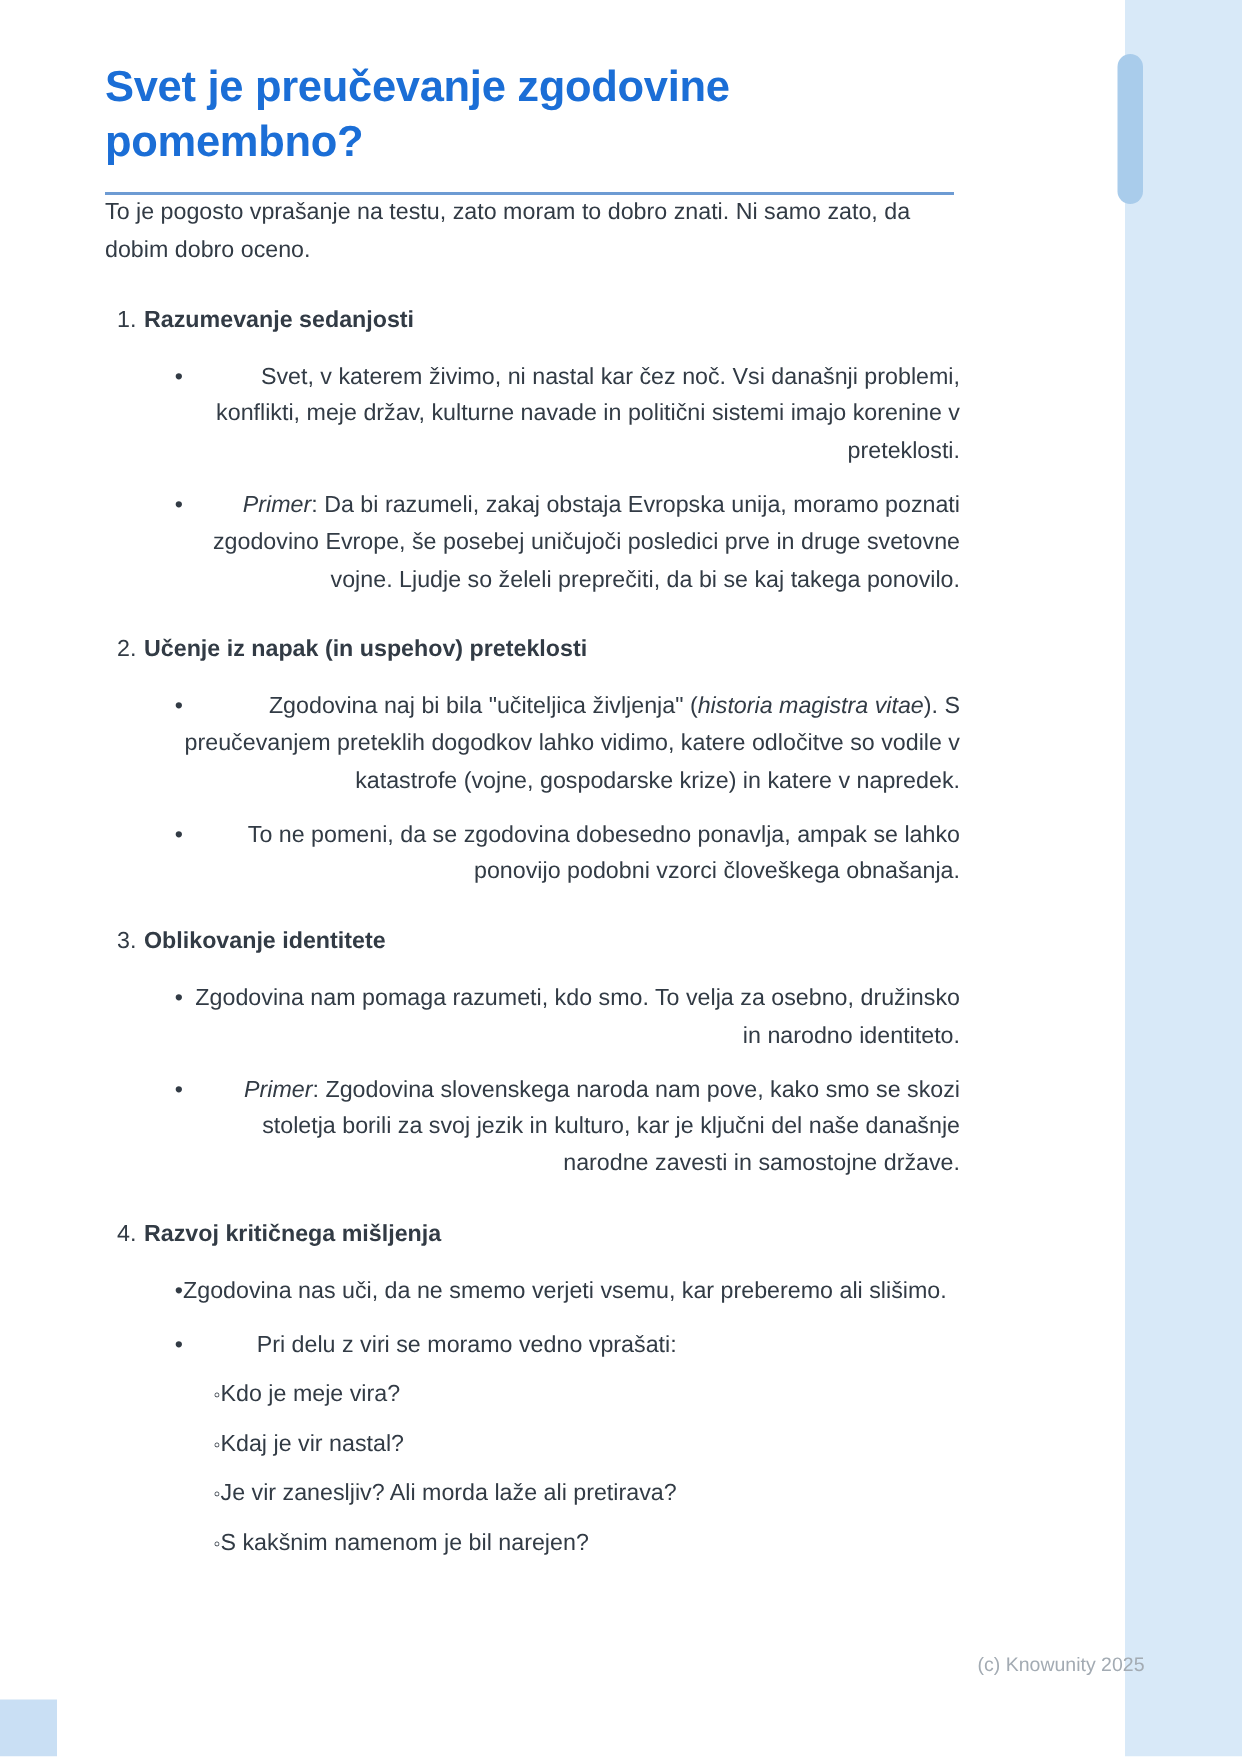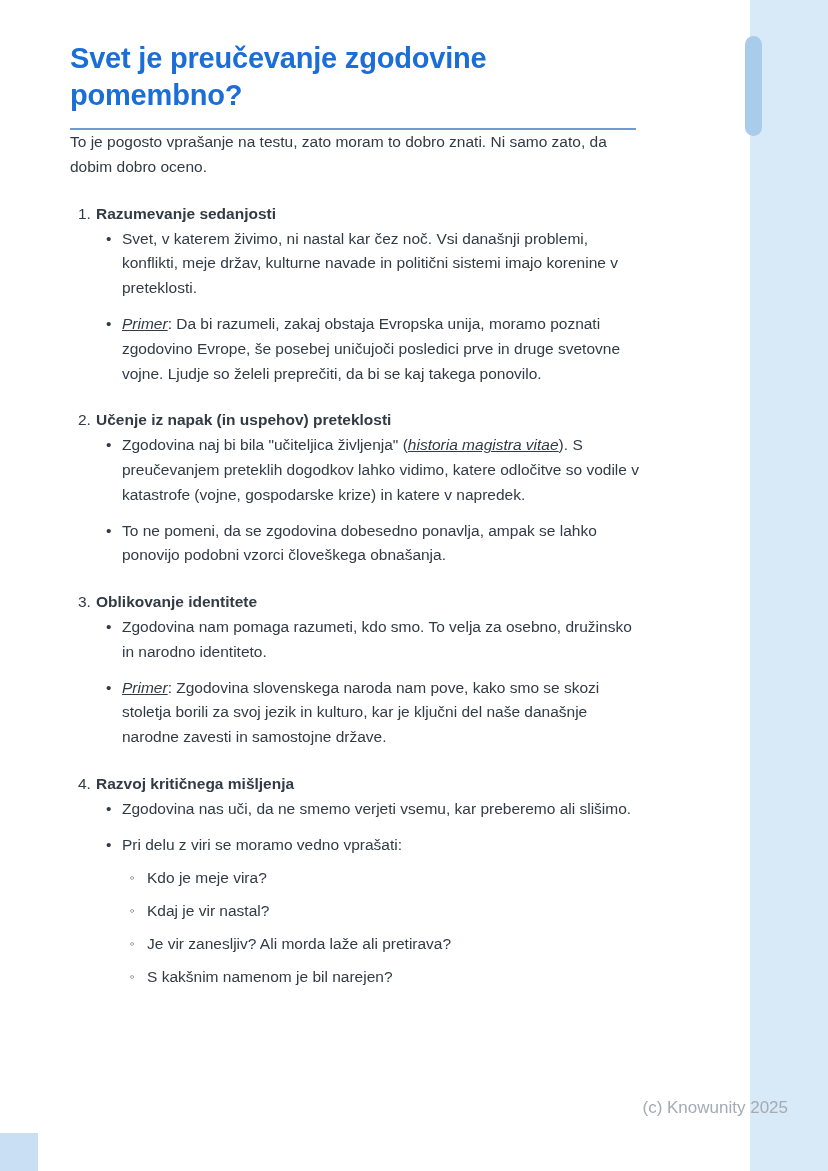--- a/index.html
+++ b/index.html
@@ -28,28 +28,28 @@
   h1{
     font-size:29px;font-weight:700;color:var(--title-color);
     line-height:1.28;letter-spacing:-0.2px;max-width:540px;
   }
   .title-rule{border:none;border-top:2px solid var(--rule-color);margin:14px 0 0 0;width:566px;}
   .intro{}
   .section{margin-top:22px;}
   .section-heading{display:flex;padding-left:8px;}
   .num{flex:none;width:18px;}
   .htext{font-weight:700;}
-  .bullets{}
+  .bullets{margin-top:13px;text-align:right;}
   .bullet{display:flex;padding-left:36px;margin-bottom:11px;}
   .bullet::before{content:"\2022";flex:none;width:16px;}
   .subitems{margin-top:9px;}
   .subitem{display:flex;padding-left:8px;margin-bottom:8px;}
   .subitem::before{content:"\25E6";flex:none;width:17px;font-size:13px;line-height:1.9;}
-  .it{font-style:italic;text-decoration:underline;}
-  .footer{position:absolute;right:40px;bottom:50px;font-size:17px;color:var(--muted-color);}
+  .it{font-style:italic;}
+  .footer{position:absolute;right:65px;bottom:50px;font-size:13px;color:var(--muted-color);}
 </style>
 </head>
 <body>
 
 <div class="side-strip"></div>
 <div class="scroll-thumb"></div>
 <div class="corner-square"></div>
 
 <main class="content">
   <div class="content-inner">

